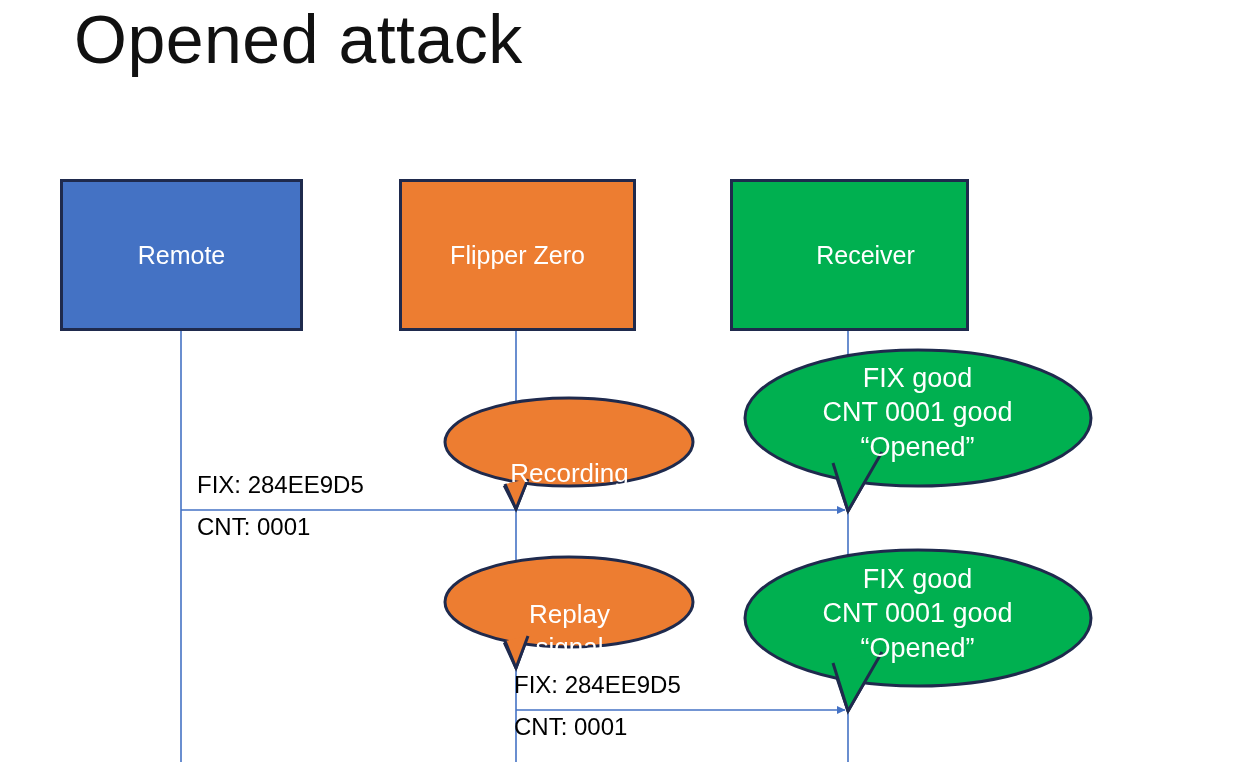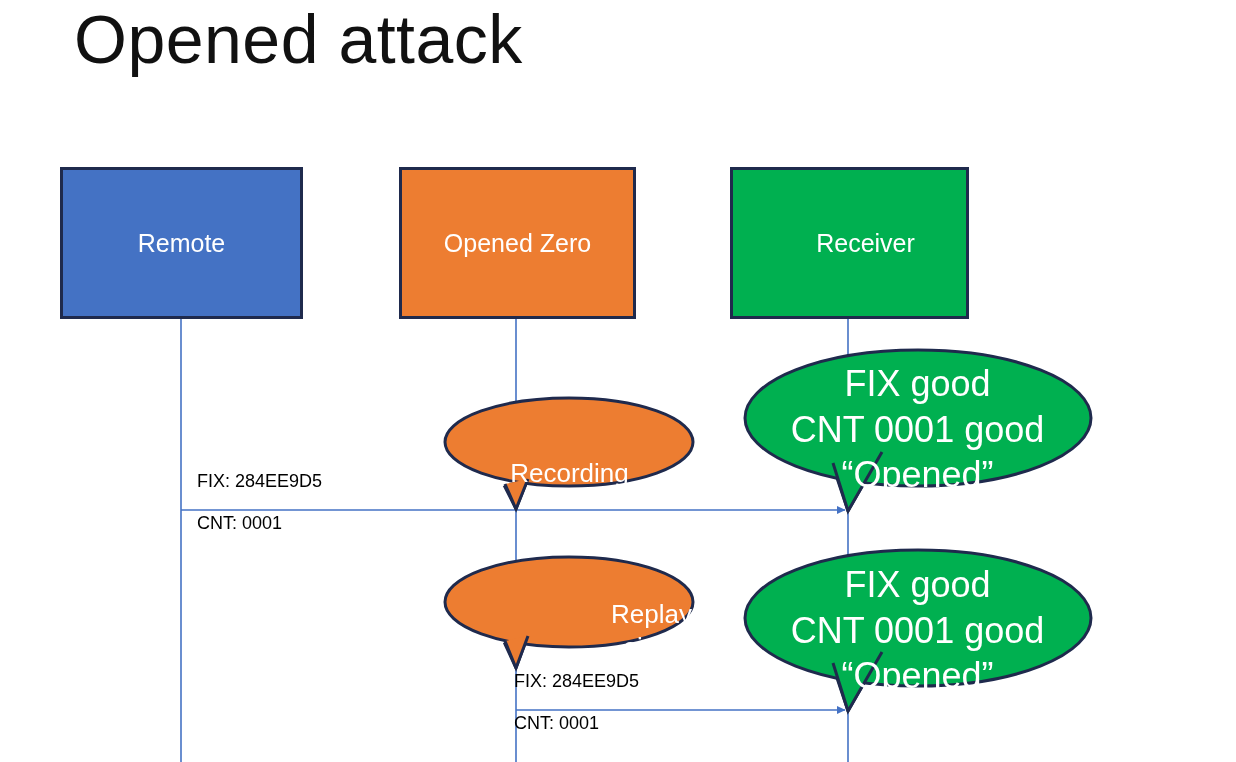--- a/index.html
+++ b/index.html
@@ -39,20 +39,21 @@
   }
 
   
   .actor-box {
     position: absolute;
     box-sizing: border-box;
     border: 3px solid #1F2A4D;
     display: flex;
     align-items: center;
     justify-content: center;
+    margin-top: 12px;
   }
   .actor-label {
     color: #ffffff;
     font-size: 25px;
     font-weight: 400;
     text-align: center;
     line-height: 1.15;
   }
 
   #actor-remote   { left: 60px;  top: 167px; width: 243px; height: 152px; background: #4472C4; }
@@ -62,32 +63,32 @@
   
   .callout-text {
     position: absolute;
     color: #ffffff;
     text-align: center;
     line-height: 1.27;
     pointer-events: none;
     white-space: pre-line;
   }
   .callout-text.orange { font-size: 26px; margin-top: 30px; }
-  .callout-text.green  { font-size: 36px; }
+  .callout-text.green  { font-size: 27px; }
 
   #txt-recording     { left: 447px; top: 427px; width: 245px; }
-  #txt-replay        { left: 447px; top: 568px; width: 245px; text-align: right; }
+  #txt-replay        { left: 447px; top: 568px; width: 245px; }
   #txt-receiver-1    { left: 752px; top: 361px; width: 331px; }
   #txt-receiver-2    { left: 752px; top: 562px; width: 331px; }
 
   
   .msg-label {
     position: absolute;
     color: #000000;
-    font-size: 18px;
+    font-size: 24px;
     line-height: 1.2;
     white-space: nowrap;
   }
   #msg1-fix { left: 197px; top: 471px; }
   #msg1-cnt { left: 197px; top: 513px; }
   #msg2-fix { left: 514px; top: 671px; }
   #msg2-cnt { left: 514px; top: 713px; }
 </style>
 </head>
 <body>
@@ -135,21 +136,21 @@
       <ellipse cx="918" cy="618" rx="173" ry="68" fill="#00B050" stroke="#1F2A4D" stroke-width="3"></ellipse>
       <path d="M833,663 L848,711 L882,652" fill="#00B050" stroke="#1F2A4D" stroke-width="3" stroke-linejoin="round"></path>
     </g>
   </svg>
 
   <div class="actor-box" id="actor-remote">
     <span class="actor-label">Remote</span>
   </div>
 
   <div class="actor-box" id="actor-flipper">
-    <span class="actor-label">Opened Zero</span>
+    <span class="actor-label">Flipper Zero</span>
   </div>
 
   <div class="actor-box" id="actor-receiver">
     <span class="actor-label">Receiver</span>
   </div>
 
   <div class="callout-text orange" id="txt-recording">Recording</div>
 
   <div class="callout-text orange" id="txt-replay">Replay
 signal</div>

